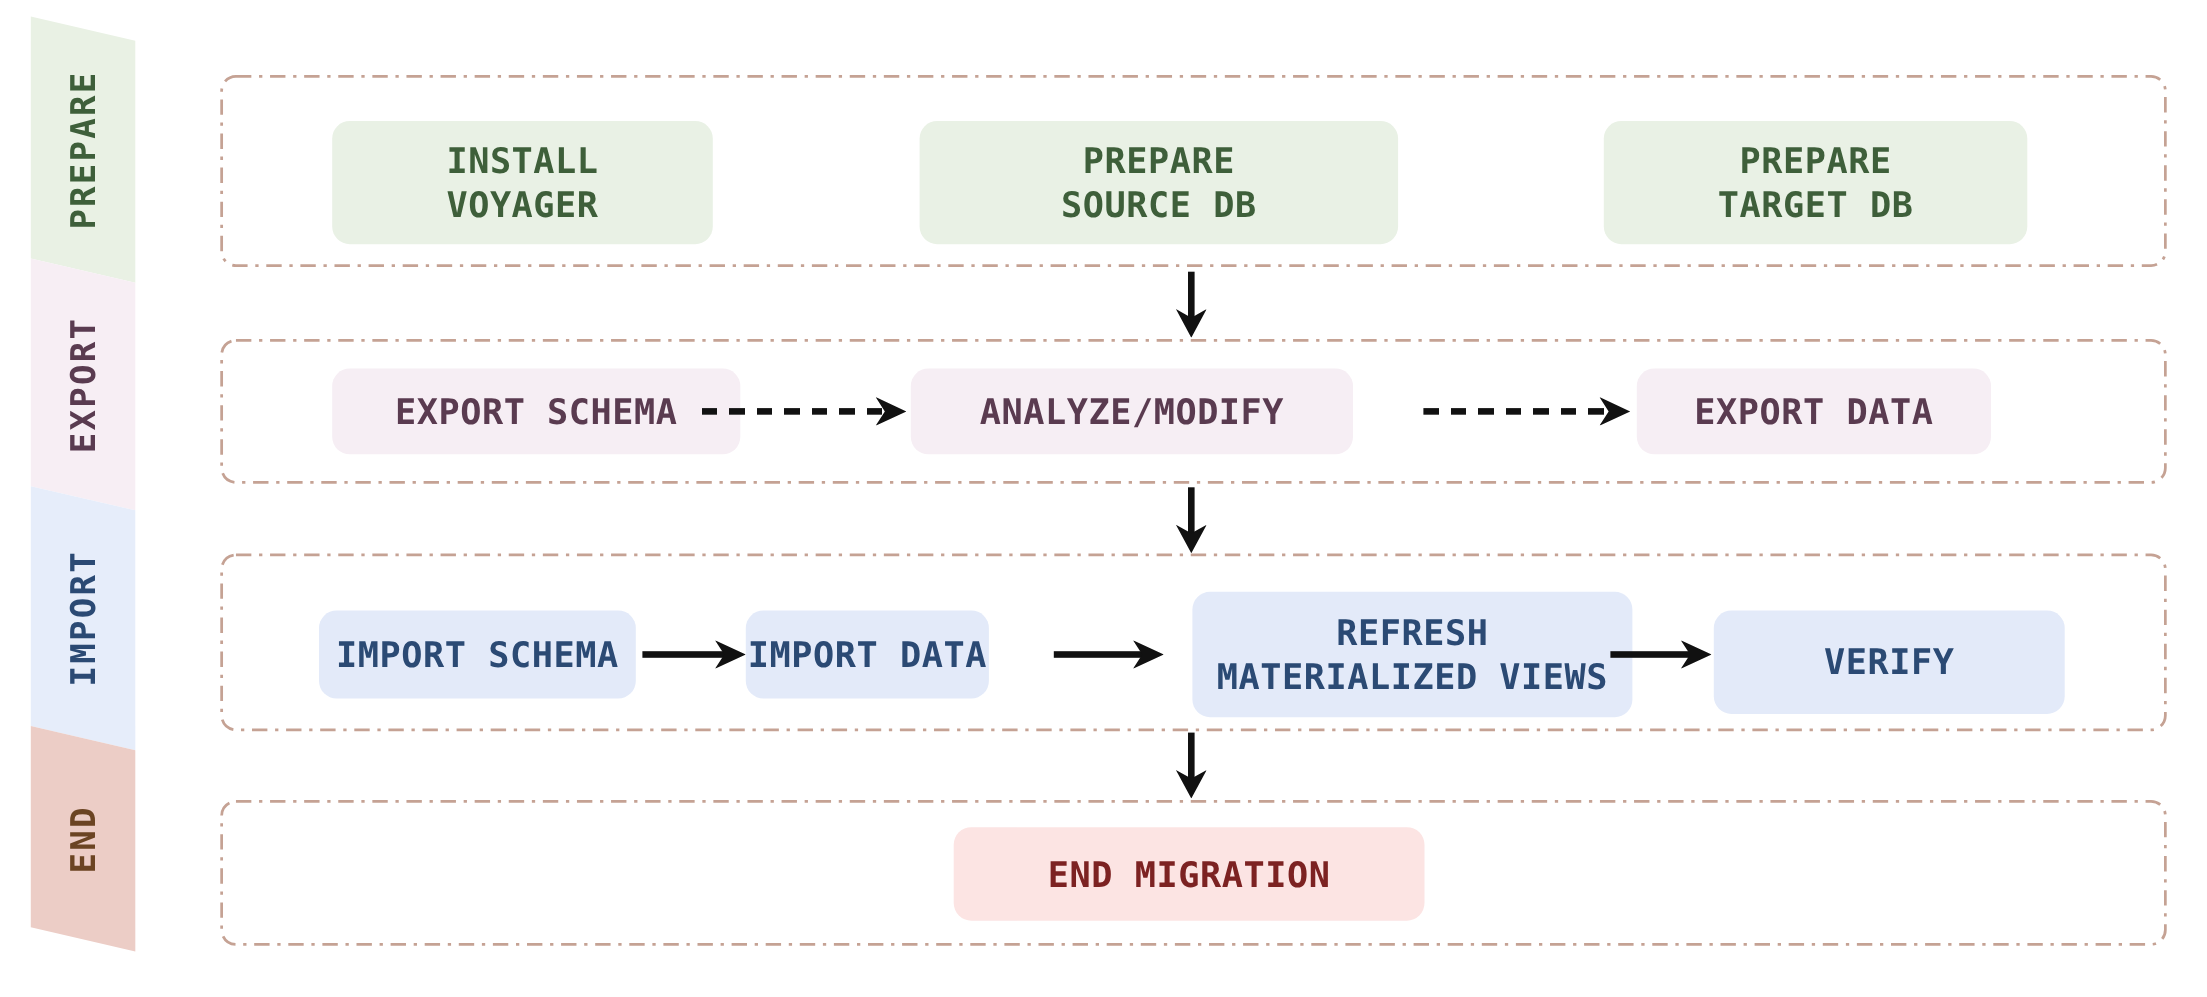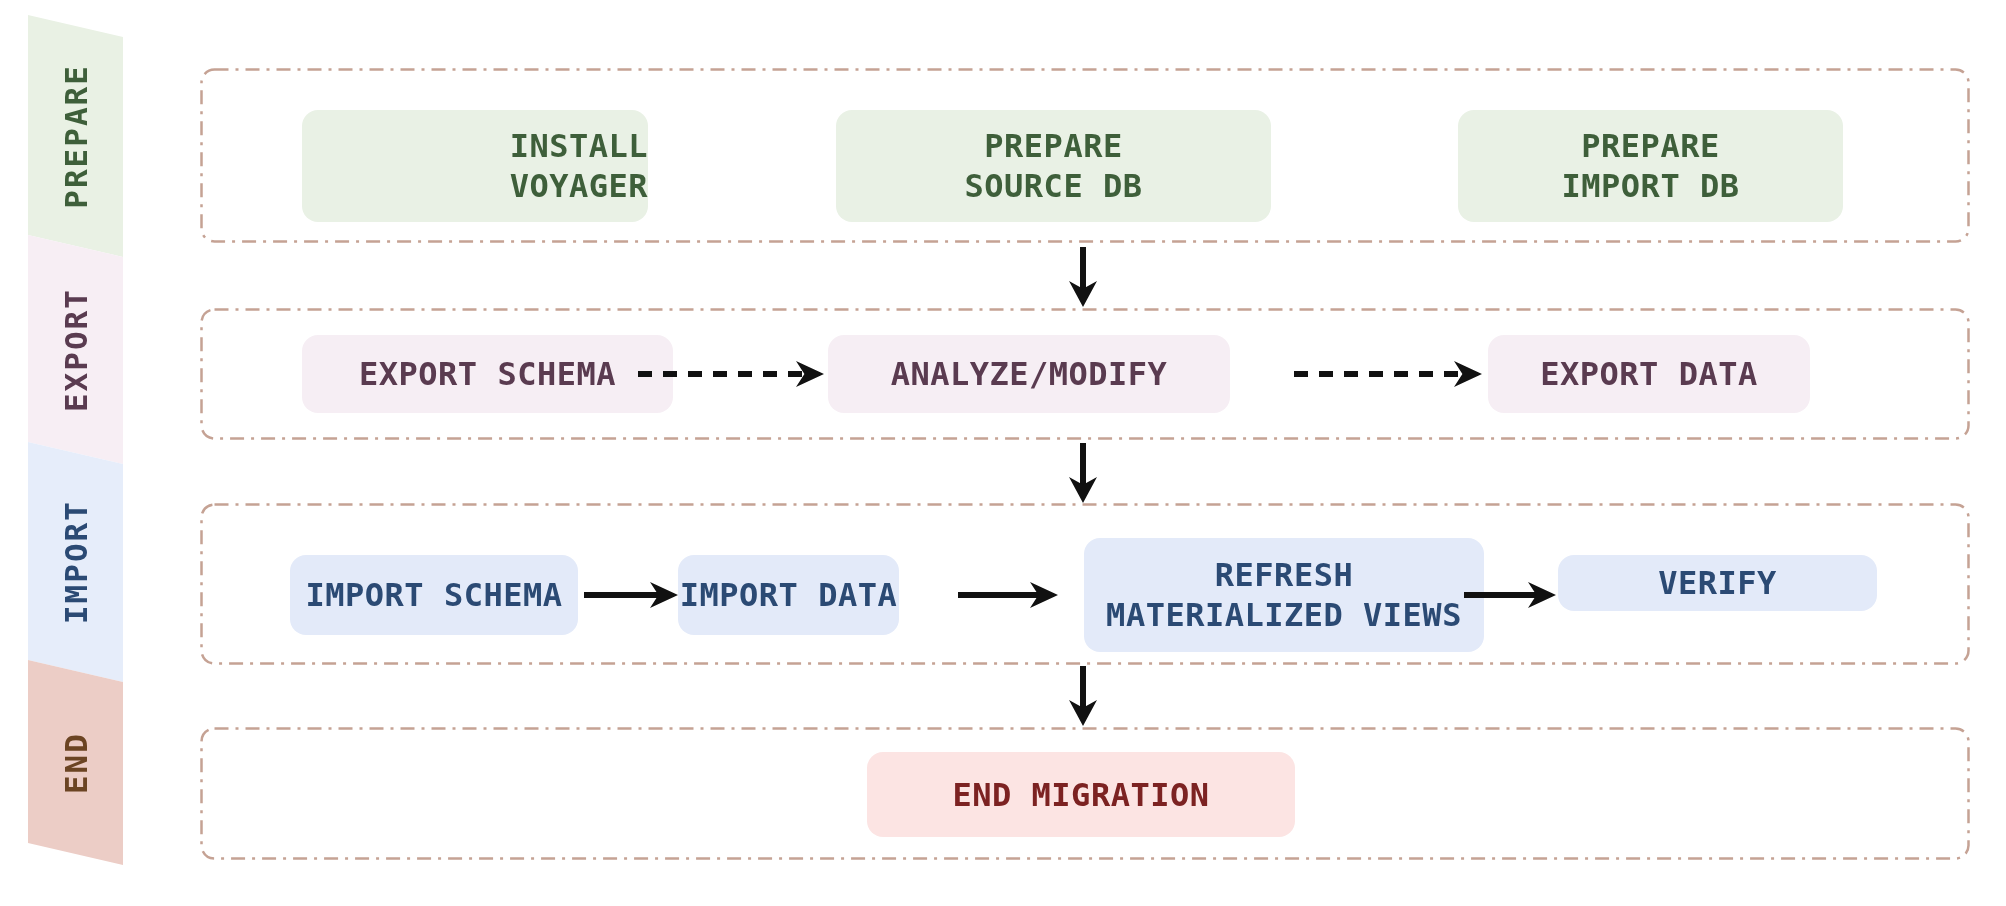--- a/index.html
+++ b/index.html
@@ -53,30 +53,30 @@
     display:flex; flex-direction:column;
     align-items:center; justify-content:center;
     font-size:32px; line-height:40px; letter-spacing:0.5px;
     white-space:nowrap; text-align:center;
   }
   .c-green  { background:#e9f1e5; color:#3e5f3a; }
   .c-purple { background:#f6eef4; color:#5a3b50; }
   .c-blue   { background:#e3eaf9; color:#2b4a74; }
   .c-red    { background:#fce4e3; color:#7c2222; }
 
-  .n-install { left:302px;  top:110px; width:346px; height:112px;align-items:flex-end; }
+  .n-install { left:302px;  top:110px; width:346px; height:112px; }
   .n-source  { left:836px;  top:110px; width:435px; height:112px; }
   .n-target  { left:1458px; top:110px; width:385px; height:112px; }
   .n-exps    { left:302px;  top:335px; width:371px; height:78px; }
   .n-anmod   { left:828px;  top:335px; width:402px; height:78px; }
   .n-expd    { left:1488px; top:335px; width:322px; height:78px; }
   .n-imps    { left:290px;  top:555px; width:288px; height:80px; }
   .n-impd    { left:678px;  top:555px; width:221px; height:80px; }
   .n-refresh { left:1060px; top:538px; width:400px; height:114px;margin-left:24px; }
-  .n-verify  { left:1558px; top:555px; width:319px; height:56px;text-align:center; }
+  .n-verify  { left:1558px; top:555px; width:319px; height:94px;text-align:center; }
   .n-endmig  { left:867px;  top:752px; width:428px; height:85px; }
 
   
   .arrow { position:absolute; }
   .arrow .shaft { position:absolute; background:#111111; }
   .arrow .head  { position:absolute; background:#111111; }
 
   .arrow-v { width:28px; }
   .arrow-v .shaft { left:11px; width:6px; top:0; bottom:16px; }
   .arrow-v .head {
@@ -147,21 +147,21 @@
   <div class="node c-green n-install">
     <span>INSTALL</span>
     <span>VOYAGER</span>
   </div>
   <div class="node c-green n-source">
     <span>PREPARE</span>
     <span>SOURCE DB</span>
   </div>
   <div class="node c-green n-target">
     <span>PREPARE</span>
-    <span>IMPORT DB</span>
+    <span>TARGET DB</span>
   </div>
 
   <div class="node c-purple n-exps">
     <span>EXPORT SCHEMA</span>
   </div>
   <div class="node c-purple n-anmod">
     <span>ANALYZE/MODIFY</span>
   </div>
   <div class="node c-blue n-imps">
     <span>IMPORT SCHEMA</span>

